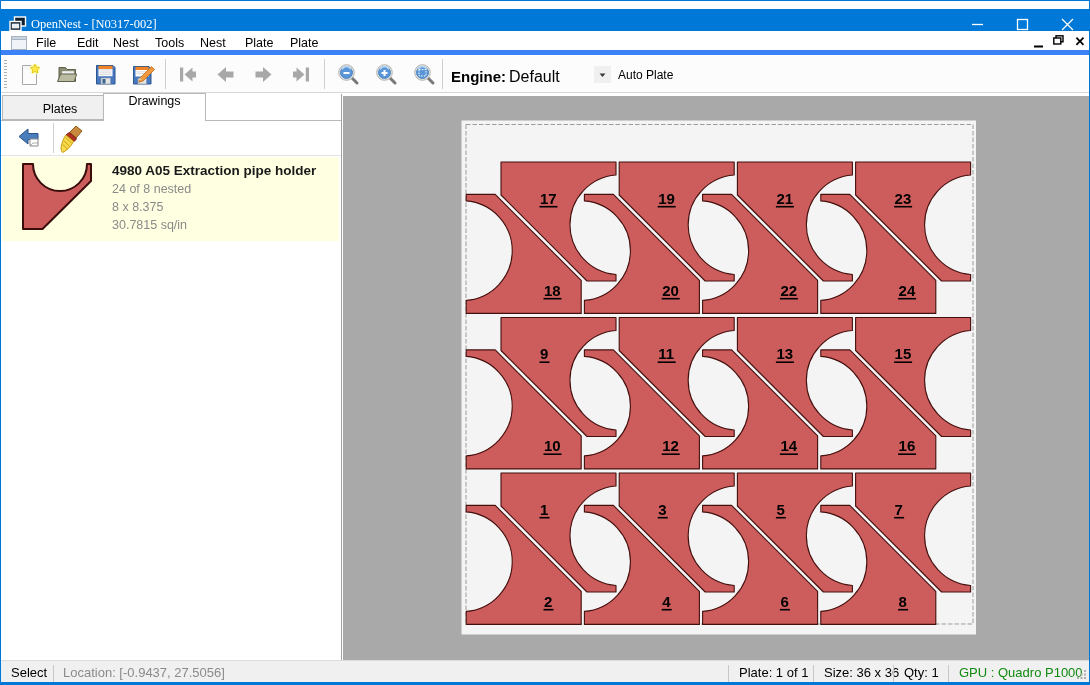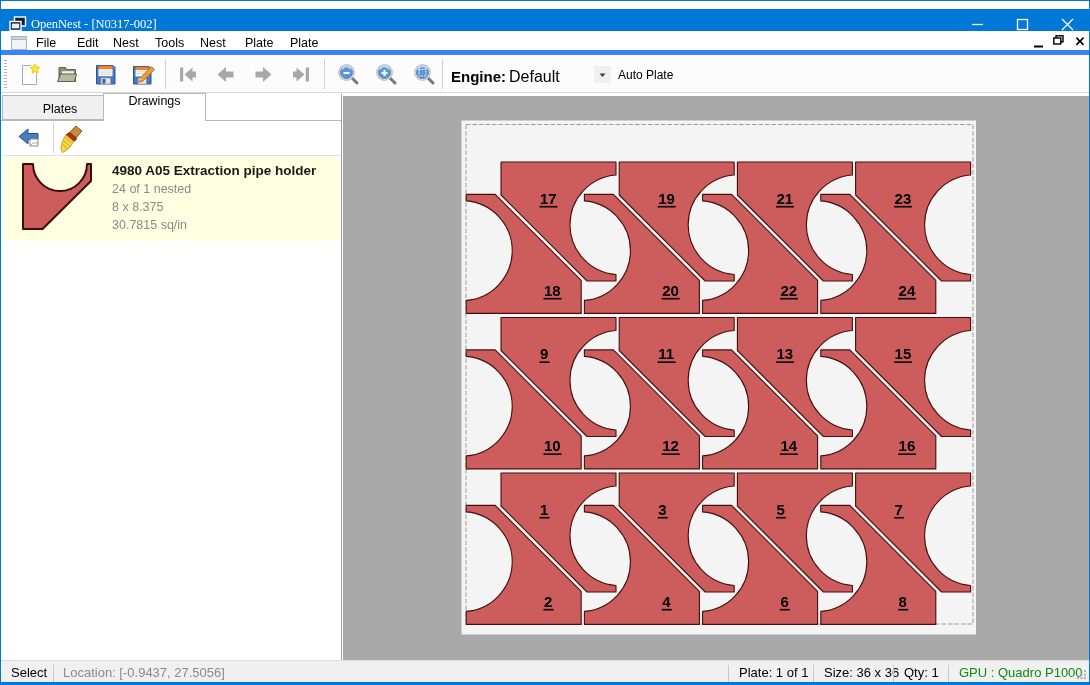--- a/index.html
+++ b/index.html
@@ -153,21 +153,21 @@
     <div style="position:absolute;left:52px;top:2px;width:1px;height:30px;background:#d0d0d0"></div>
     <div style="position:absolute;left:59px;top:4px"><svg width="26" height="28" viewBox="0 0 26 28">
           <path d="M16 1l6 5-6 7-6.5-5.5z" fill="#c98a3e" stroke="#8a5a1a" stroke-width="1"></path>
           <path d="M9.5 7.5l7 6c-.5 1.5-1.5 2.5-3 3l-7.5-6.5c1-1.2 2.2-2 3.5-2.5z" fill="#b03020" stroke="#701810" stroke-width=".8"></path>
           <path d="M6 10l7.5 6.5C11 21.5 7 25.5 2.5 27.5 1.5 26 1 24.5 1 22.5 2 17.5 3.5 13 6 10z" fill="#f7d94c" stroke="#c89a10" stroke-width="1"></path>
           <path d="M5.5 12.5l6 5.5M4 16l5.5 5M2.8 19.5l4.7 4.5" stroke="#c89a10" stroke-width=".9" fill="none"></path>
         </svg></div>
   </div>
   <div id="item">
     <div class="t1">4980 A05 Extraction pipe holder</div>
-    <div class="t2" style="top:25px">24 of 1 nested</div>
+    <div class="t2" style="top:25px">24 of 8 nested</div>
     <div class="t2" style="top:43px">8 x 8.375</div>
     <div class="t2" style="top:61px">30.7815 sq/in</div>
   </div>
   <svg width="74" height="70" viewBox="0 0 74 70" style="position:absolute;left:20px;top:68px">
       <path d="M2,2 L12,2 A27,27 0 0 0 66,2 L70,2 L70,19 L21.5,67 L2,67 Z" fill="#cd5c5c" stroke="#3a0d0b" stroke-width="2" stroke-linejoin="round"></path>
     </svg>
 </div>
 <svg width="747" height="564" viewBox="343 96 747 564" style="position:absolute;left:343px;top:96px">
 <defs>
 <path id="pA" d="M0,0 L115,0 L115,13 A49.9,49.9 0 0 0 115,112.5 L115,119 L86,119 L0,33 Z" fill="#cd5c5c" stroke="#43100e" stroke-width="1.1" stroke-linejoin="round"></path>

